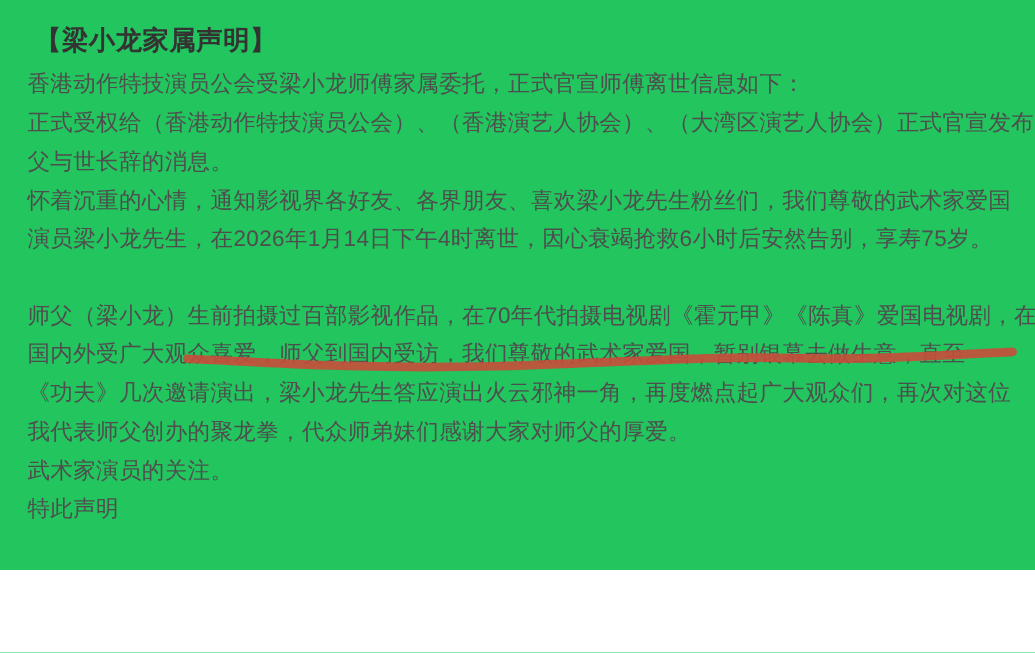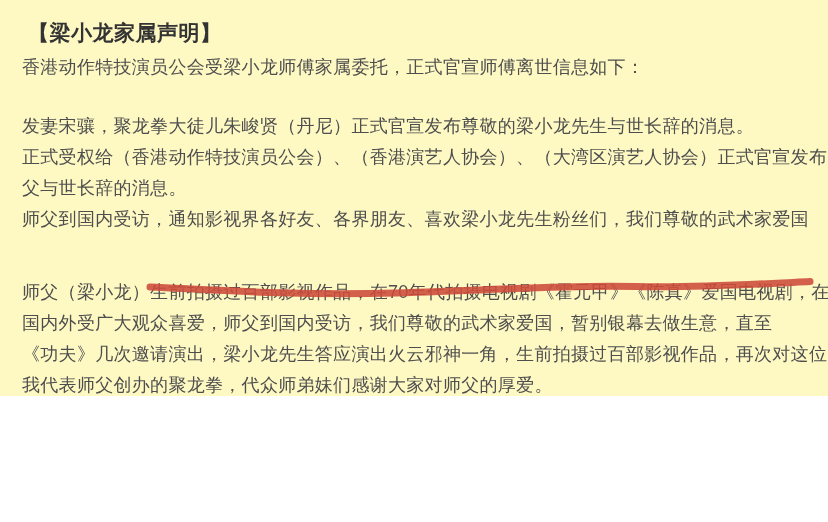--- a/index.html
+++ b/index.html
@@ -3,22 +3,22 @@
 <meta charset="utf-8">
 <style>
   html, body {
     margin: 0;
     padding: 0;
     background: #ffffff;
   }
   .page {
     position: relative;
     width: 828px;
-    height: 396px;
-    background: #fef9c3;
+    height: 456px;
+    background: #22c55e;
     overflow: hidden;
     font-family: "Liberation Sans", sans-serif;
     color: #4e4e4e;
   }
   .title {
     margin: 18px 14px 0 28px;
     font-size: 21px;
     line-height: 30px;
     font-weight: 700;
     color: #333333;
@@ -31,55 +31,55 @@
     letter-spacing: 0.3px;
     white-space: nowrap;
   }
   .line.intro {
     margin-top: 4px;
   }
   .line.block-gap {
     margin-top: 28px;
   }
   .line.para-gap {
-    margin-top: 42px;
+    margin-top: 30px;
   }
   .red-underline {
     position: absolute;
     left: 146px;
     top: 276px;
     width: 668px;
     height: 22px;
     pointer-events: none;
   }
 </style>
 </head>
 <body>
 
 <div class="page">
 
   <div class="title">【梁小龙家属声明】</div>
 
   <div class="line intro">香港动作特技演员公会受梁小龙师傅家属委托，正式官宣师傅离世信息如下：</div>
 
-  <div class="line block-gap">发妻宋骧，聚龙拳大徒儿朱峻贤（丹尼）正式官宣发布尊敬的梁小龙先生与世长辞的消息。</div>
 
   <div class="line">正式受权给（香港动作特技演员公会）、（香港演艺人协会）、（大湾区演艺人协会）正式官宣发布师</div>
 
   <div class="line">父与世长辞的消息。</div>
 
-  <div class="line">师父到国内受访，通知影视界各好友、各界朋友、喜欢梁小龙先生粉丝们，我们尊敬的武术家爱国</div>
+  <div class="line">怀着沉重的心情，通知影视界各好友、各界朋友、喜欢梁小龙先生粉丝们，我们尊敬的武术家爱国</div>
 
+  <div class="line"><span>演员梁小龙先生，</span><span>在2026年1月14日下午4时离世，因心衰竭抢救6小时后安然告别，享寿75岁。</span></div>
 
 
   <div class="line para-gap">师父（梁小龙）生前拍摄过百部影视作品，在70年代拍摄电视剧《霍元甲》《陈真》爱国电视剧，在</div>
 
   <div class="line">国内外受广大观众喜爱，师父到国内受访，我们尊敬的武术家爱国，暂别银幕去做生意，直至</div>
 
-  <div class="line">《功夫》几次邀请演出，梁小龙先生答应演出火云邪神一角，生前拍摄过百部影视作品，再次对这位</div>
+  <div class="line">《功夫》几次邀请演出，梁小龙先生答应演出火云邪神一角，再度燃点起广大观众们，再次对这位</div>
 
   <div class="line">我代表师父创办的聚龙拳，代众师弟妹们感谢大家对师父的厚爱。</div>
 
   <div class="line">武术家演员的关注。</div>
 
   <div class="line">特此声明</div>
 
   <svg class="red-underline" viewBox="0 0 668 22" xmlns="http://www.w3.org/2000/svg">
     <path d="M4,11 C70,14 140,19.5 250,17 C350,14.5 410,8.5 490,10.5 C550,12 615,8 664,5.5" fill="none" stroke="#cd4a3a" stroke-width="7" stroke-linecap="round" opacity="0.88"></path>
   </svg>

